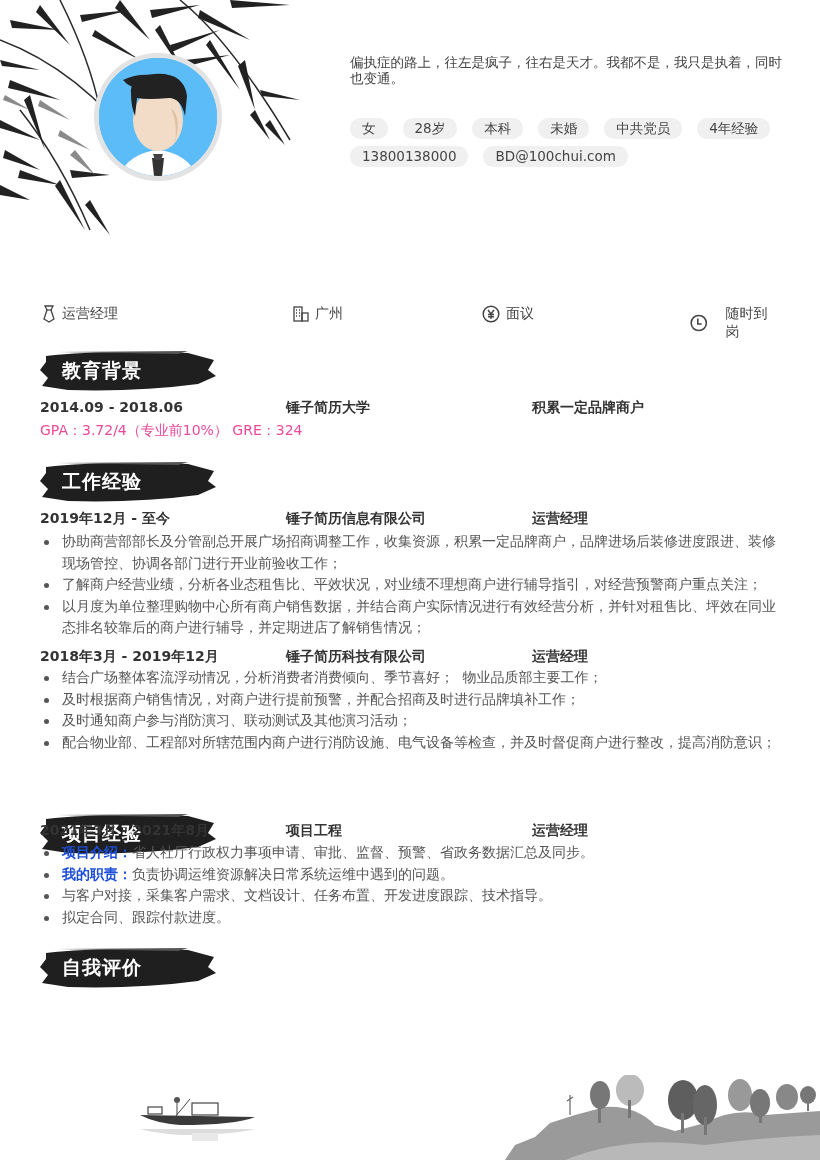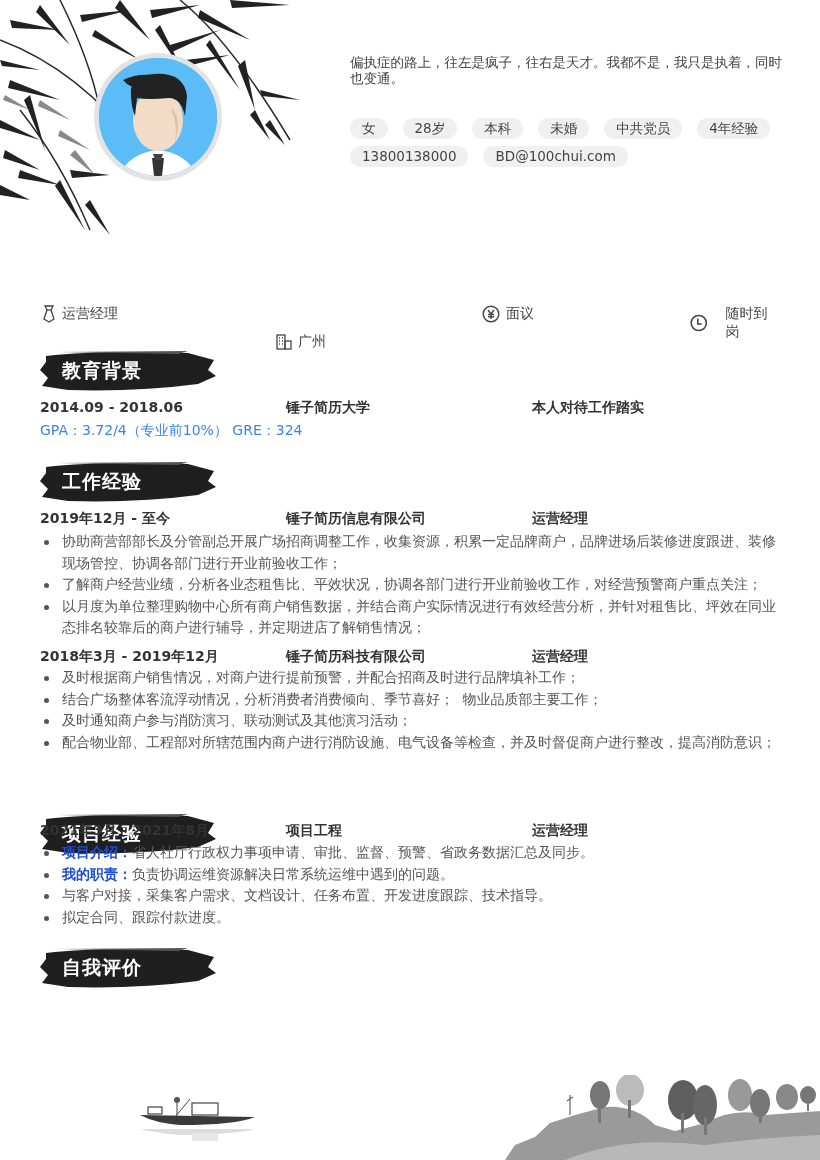--- a/index.html
+++ b/index.html
@@ -30,21 +30,21 @@
 
   
   .intent { position: absolute; top: 305px; left: 40px; width: 740px; height: 20px; font-size: 14px; color: #444; }
   .intent-item { position: absolute; top: 0; display: flex; align-items: center; gap: 6px; }
   .intent-item svg { display: block; }
 
   .row3 { position: absolute; left: 40px; width: 740px; height: 18px; font-size: 14px; font-weight: bold; color: #333; }
   .row3 span { position: absolute; top: 0; white-space: nowrap; }
   .c1 { left: 0; } .c2 { left: 246px; } .c3 { left: 492px; }
 
-  .plain { position: absolute; left: 40px; font-size: 14px; color: #3b82f6; }
+  .plain { position: absolute; left: 40px; font-size: 14px; color: #ec4899; }
 
   ul.bullets { position: absolute; left: 40px; width: 745px; list-style: none; font-size: 14px; color: #555; line-height: 21.5px; font-family: Liberation Mono, monospace; }
   ul.bullets li { position: relative; padding-left: 22px; }
   ul.bullets li::before { content: ""; position: absolute; left: 4px; top: 8px; width: 5px; height: 5px; border-radius: 50%; background: #555; }
   ul.bullets li b { color: #1d4ed8; }
 
   .summary { position: absolute; left: 40px; top: 995px; width: 745px; font-size: 14px; line-height: 22px; color: #555; }
 
   .boat { position: absolute; left: 140px; top: 1095px; }
   .hills { position: absolute; left: 505px; top: 1075px; }
@@ -126,21 +126,21 @@
 
 
   <div class="intent">
     <div class="intent-item" style="left:2px;">
       <svg width="14" height="18" viewBox="0 0 14 18">
           <path d="M3 1 L11 1 L9 5 L12 14 L7 17 L2 14 L5 5 Z" fill="none" stroke="#444" stroke-width="1.3"></path>
           <path d="M4 5 L10 5" stroke="#444" stroke-width="1.2"></path>
         </svg>
       <span>运营经理</span>
     </div>
-    <div class="intent-item" style="left:236px;margin-top:28px;">
+    <div class="intent-item" style="left:253px;">
       <svg width="16" height="16" viewBox="0 0 16 16">
           <rect x="1" y="1" width="8" height="14" fill="none" stroke="#444" stroke-width="1.3"></rect>
           <rect x="9" y="7" width="6" height="8" fill="none" stroke="#444" stroke-width="1.3"></rect>
           <path d="M3 4h1M6 4h1M3 7h1M6 7h1M3 10h1M6 10h1" stroke="#444" stroke-width="1.3"></path>
         </svg>
       <span>广州</span>
     </div>
     <div class="intent-item" style="left:442px;">
       <svg width="18" height="18" viewBox="0 0 18 18">
           <circle cx="9" cy="9" r="7.8" fill="none" stroke="#444" stroke-width="1.5"></circle>
@@ -162,53 +162,53 @@
       <svg width="178" height="42" viewBox="0 0 178 42">
         <path d="M8 6 Q60 0 150 3 L176 10 L170 20 L178 26 L160 34 Q100 42 30 40 L4 36 L10 28 L2 20 L8 12 Z" fill="#1f1f1f"></path>
         <path d="M20 2 L150 1 L140 4 Z" fill="#555"></path>
       </svg>
       <span class="brush-title">教育背景</span>
     </div>
   </div>
   <div class="row3" style="top:399px;">
     <span class="c1">2014.09 - 2018.06</span>
     <span class="c2">锤子简历大学</span>
-    <span class="c3">本人对待工作踏实</span>
+    <span class="c3">积累一定品牌商户</span>
   </div>
   <div class="plain" style="top:422px;">GPA：3.72/4（专业前10%） GRE：324</div>
 
   <div class="section" style="top:461px;">
     <div class="brush">
       <svg width="178" height="42" viewBox="0 0 178 42">
         <path d="M8 6 Q60 0 150 3 L176 10 L170 20 L178 26 L160 34 Q100 42 30 40 L4 36 L10 28 L2 20 L8 12 Z" fill="#1f1f1f"></path>
         <path d="M20 2 L150 1 L140 4 Z" fill="#555"></path>
       </svg>
       <span class="brush-title">工作经验</span>
     </div>
   </div>
 
   <div class="row3" style="top:510px;">
     <span class="c1">2019年12月 - 至今</span>
     <span class="c2">锤子简历信息有限公司</span>
     <span class="c3">运营经理</span>
   </div>
   <ul class="bullets" style="top:532px;">
     <li>协助商营部部长及分管副总开展广场招商调整工作，收集资源，积累一定品牌商户，品牌进场后装修进度跟进、装修现场管控、协调各部门进行开业前验收工作；</li>
-    <li>了解商户经营业绩，分析各业态租售比、平效状况，协调各部门进行开业前验收工作，对经营预警商户重点关注；</li>
+    <li>了解商户经营业绩，分析各业态租售比、平效状况，对业绩不理想商户进行辅导指引，对经营预警商户重点关注；</li>
     <li>以月度为单位整理购物中心所有商户销售数据，并结合商户实际情况进行有效经营分析，并针对租售比、坪效在同业态排名较靠后的商户进行辅导，并定期进店了解销售情况；</li>
   </ul>
 
   <div class="row3" style="top:648px;">
     <span class="c1">2018年3月 - 2019年12月</span>
     <span class="c2">锤子简历科技有限公司</span>
     <span class="c3">运营经理</span>
   </div>
   <ul class="bullets" style="top:668px;">
+    <li>结合广场整体客流浮动情况，分析消费者消费倾向、季节喜好； 物业品质部主要工作；</li>
     <li>及时根据商户销售情况，对商户进行提前预警，并配合招商及时进行品牌填补工作；</li>
-    <li>结合广场整体客流浮动情况，分析消费者消费倾向、季节喜好； 物业品质部主要工作；</li>
     <li>及时通知商户参与消防演习、联动测试及其他演习活动；</li>
     <li>配合物业部、工程部对所辖范围内商户进行消防设施、电气设备等检查，并及时督促商户进行整改，提高消防意识；</li>
   </ul>
 
   <div class="section" style="top:813px;">
     <div class="brush">
       <svg width="178" height="42" viewBox="0 0 178 42">
         <path d="M8 6 Q60 0 150 3 L176 10 L170 20 L178 26 L160 34 Q100 42 30 40 L4 36 L10 28 L2 20 L8 12 Z" fill="#1f1f1f"></path>
         <path d="M20 2 L150 1 L140 4 Z" fill="#555"></path>
       </svg>

